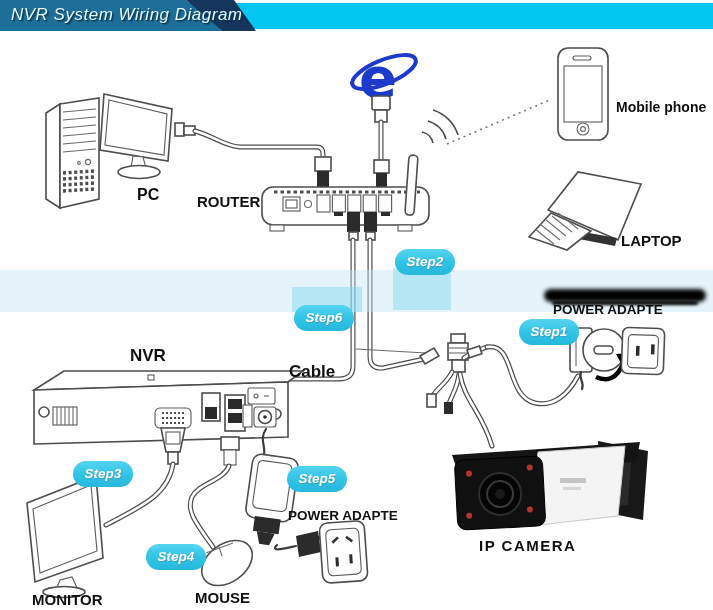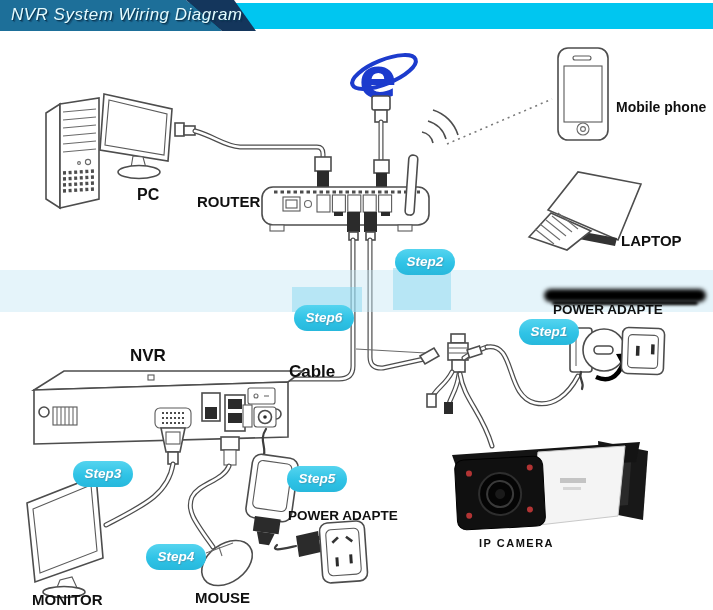--- a/index.html
+++ b/index.html
@@ -308,21 +308,21 @@
   <div class="lbl" style="left:616px;top:99px;font-size:14px;">Mobile phone</div>
   <div class="lbl" style="left:621px;top:232px;font-size:15px;">LAPTOP</div>
   <div class="lbl" style="left:130px;top:346px;font-size:17px;">NVR</div>
   <div class="lbl" style="left:289px;top:362px;font-size:17px;">Cable</div>
   <div class="lbl" style="left:553px;top:302px;font-size:13.5px;">POWER ADAPTE</div>
   <div class="smear" id="smear1"></div>
   <div class="smear" id="smear2"></div>
   <div class="lbl" style="left:288px;top:508px;font-size:13.5px;">POWER ADAPTE</div>
   <div class="lbl" style="left:32px;top:591px;font-size:15px;">MONITOR</div>
   <div class="lbl" style="left:195px;top:589px;font-size:15px;">MOUSE</div>
-  <div class="lbl" style="left:479px;top:537px;font-size:11px;letter-spacing:1.5px;">IP CAMERA</div>
+  <div class="lbl" style="left:479px;top:537px;font-size:15px;letter-spacing:1.5px;">IP CAMERA</div>
 
   <div class="step" style="left:519px;top:319px;">Step1</div>
   <div class="step" style="left:395px;top:249px;">Step2</div>
   <div class="step" style="left:73px;top:461px;">Step3</div>
   <div class="step" style="left:146px;top:544px;">Step4</div>
   <div class="step" style="left:287px;top:466px;">Step5</div>
   <div class="step" style="left:294px;top:305px;">Step6</div>
 
 </div>
 

